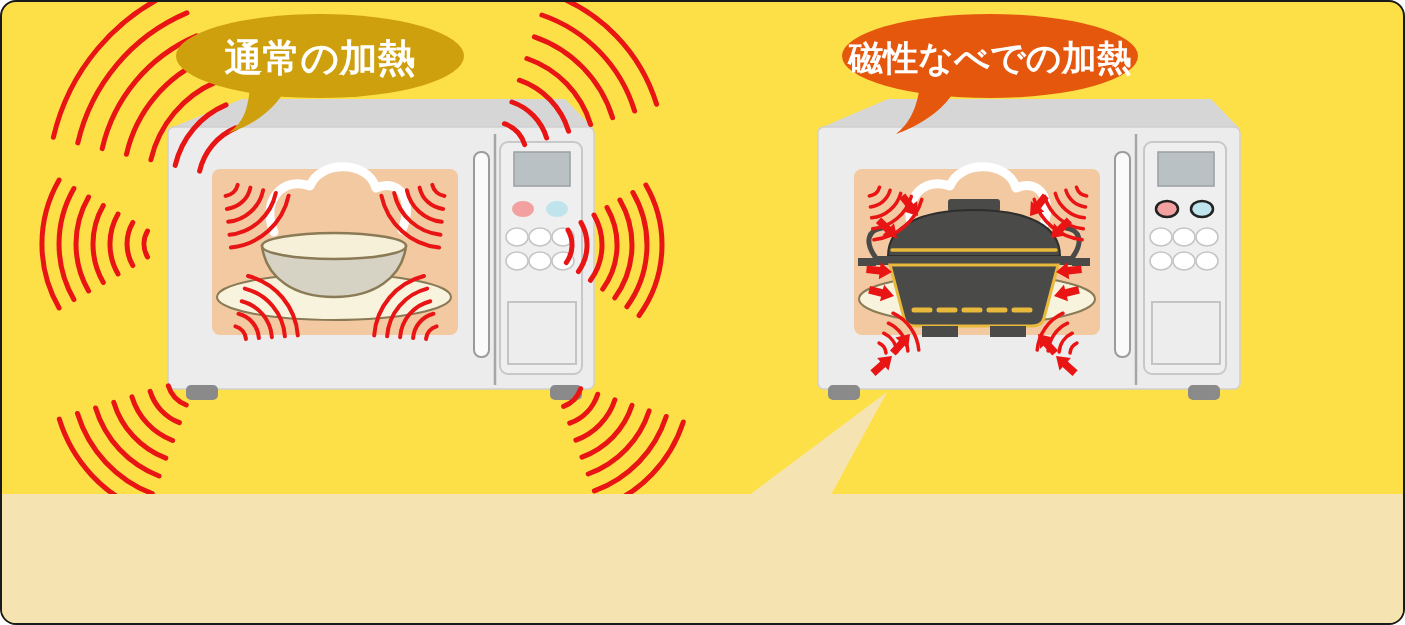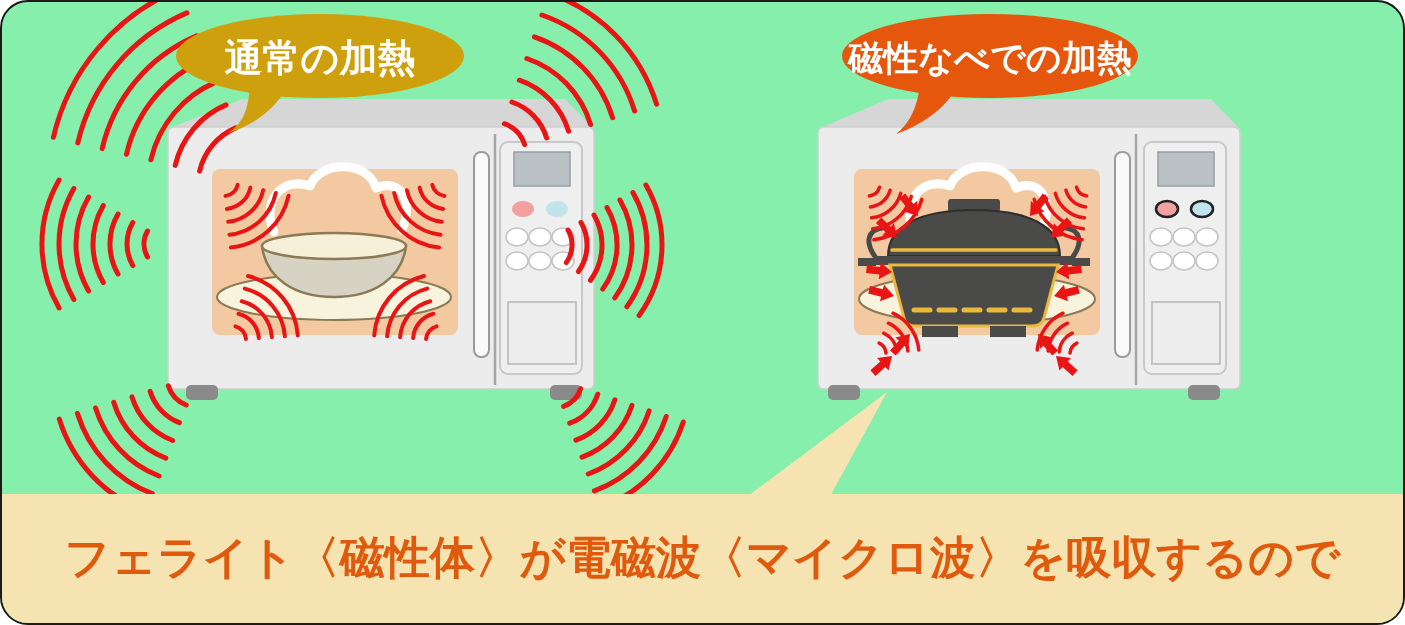--- a/index.html
+++ b/index.html
@@ -1,18 +1,18 @@
 <!DOCTYPE html>
 <html style="--wave-red: #E91414; --oven-body: #ECECEC; --oven-top: #D6D6D6; --oven-edge: #D0D0D0; --window-bg: #F2C9A1; --plate: #F8F3DD; --plate-outline: #8A7A55; --bowl-body: #D6D3C4; --bowl-rim: #F6F0D8; --steam: #FFFFFF; --pot-body: #4A4A48; --pot-gold: #E8B93B; --panel: #EFEFEF; --display: #B9C1C4; --button-red: #F2A0A0; --button-cyan: #BFE4EC; --foot: #8A8A8A; --border: #1A1A1A; --bubble-gold: #CFA00D; --bubble-orange: #E4570D; --caption-bg: #F5E4B2; --caption-color: #E05A0E;"><head>
 <meta charset="utf-8">
 <style>
   html,body{margin:0;padding:0;background:#fff;font-family:"DejaVu Sans","Liberation Sans",sans-serif;}
   .canvas{
-    position:relative;width:1401px;height:621px;background:#86efac;
-    border:2px solid var(--border,#1a1a1a);border-radius:28px;overflow:hidden;
+    position:relative;width:1401px;height:621px;background:#fde047;
+    border:2px solid var(--border,#1a1a1a);border-radius:16px;overflow:hidden;
   }
   svg{position:absolute;top:0;}
   #left-scene{left:0;width:700px;height:500px;}
   #right-scene{left:700px;width:705px;height:500px;}
   .oven-top{fill:var(--oven-top);}
   .oven-body{fill:var(--oven-body);stroke:var(--oven-edge);stroke-width:1.5;}
   .window{fill:var(--window-bg);}
   .plate{fill:var(--plate);stroke:var(--plate-outline);stroke-width:2;}
   .bowl-body{fill:var(--bowl-body);stroke:var(--plate-outline);stroke-width:2.5;}
   .bowl-rim{fill:var(--bowl-rim);stroke:var(--plate-outline);stroke-width:2.5;}
@@ -240,16 +240,15 @@
       </g>
 
     <g>
       <ellipse class="bubble-right-fill" cx="988" cy="54" rx="148" ry="42"></ellipse>
       <path class="bubble-right-fill" d="M 918 84 C 914 110 906 122 894 132 C 928 120 944 102 952 90 Z"></path>
       <text class="bubble-text" x="988" y="56" font-size="35" dominant-baseline="central">磁性なべでの加熱</text>
     </g>
   </svg>
 
   <div class="caption-band">
-    <div>フェライト〈磁性体〉が電磁波〈マイクロ波〉を吸収するので</div>
   </div>
 
 </div>
 
 </body></html>

